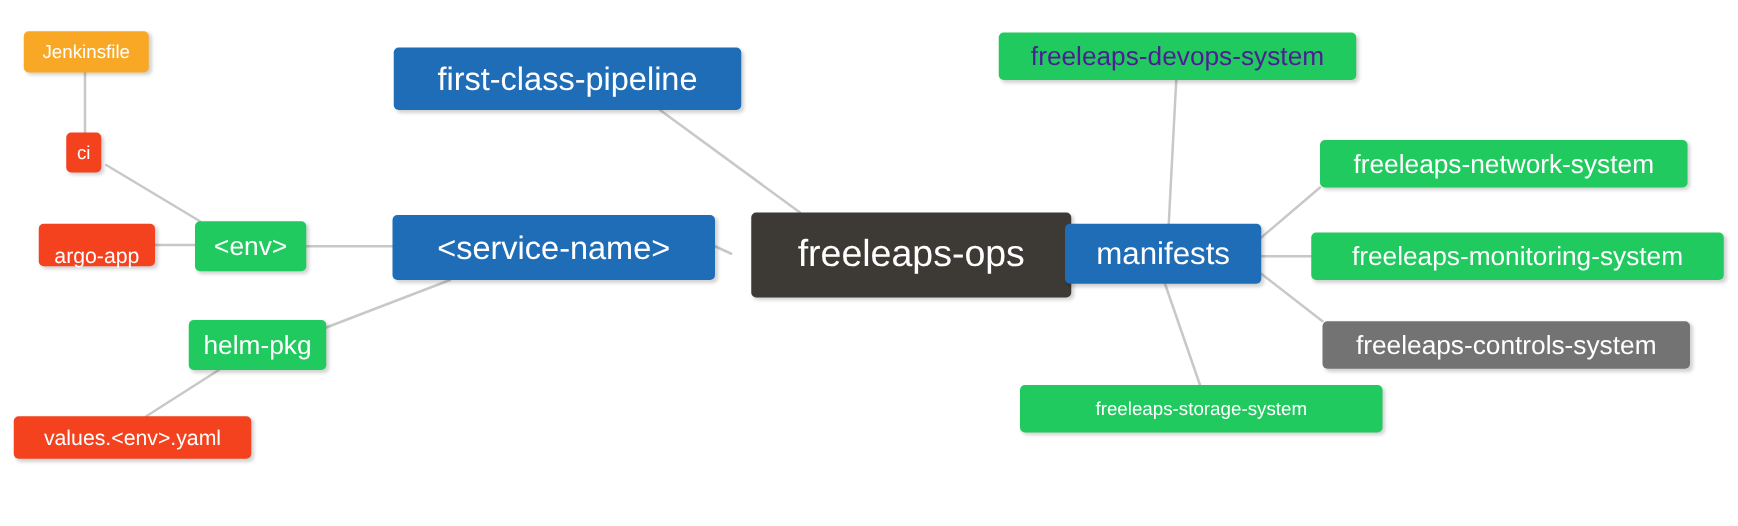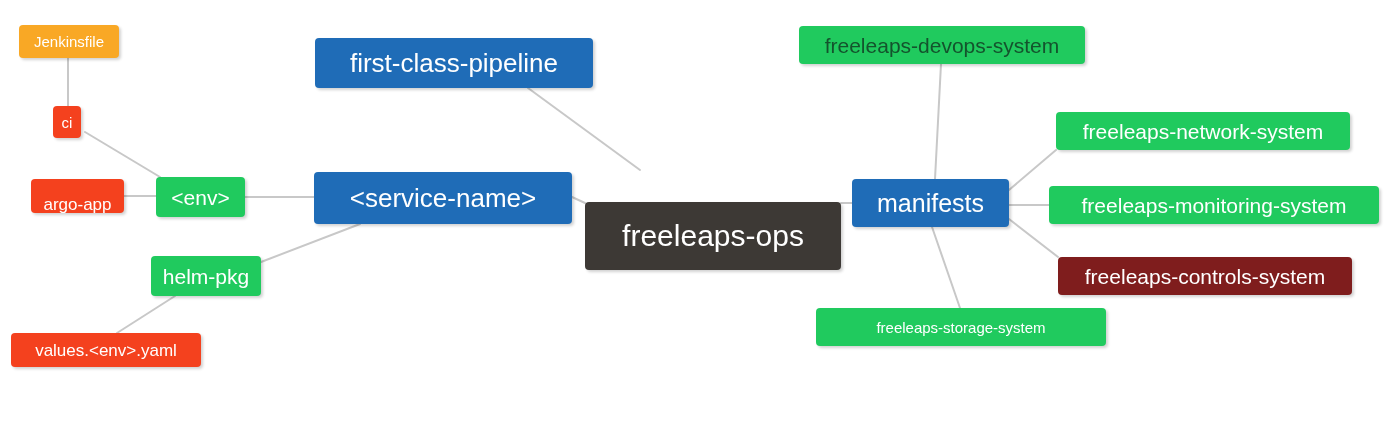--- a/index.html
+++ b/index.html
@@ -59,21 +59,21 @@
       <line x1="160" y1="177" x2="85" y2="132" stroke="#c8c8c8" stroke-width="2" stroke-linecap="round"></line>
       <line x1="68" y1="106" x2="68" y2="58" stroke="#c8c8c8" stroke-width="2" stroke-linecap="round"></line>
       <line x1="175" y1="296" x2="117" y2="333" stroke="#c8c8c8" stroke-width="2" stroke-linecap="round"></line>
       <line x1="935" y1="179" x2="941" y2="64" stroke="#c8c8c8" stroke-width="2" stroke-linecap="round"></line>
       <line x1="1009" y1="190" x2="1056" y2="150" stroke="#c8c8c8" stroke-width="2" stroke-linecap="round"></line>
       <line x1="1009" y1="205" x2="1049" y2="205" stroke="#c8c8c8" stroke-width="2" stroke-linecap="round"></line>
       <line x1="1009" y1="219" x2="1058" y2="257" stroke="#c8c8c8" stroke-width="2" stroke-linecap="round"></line>
       <line x1="932" y1="227" x2="960" y2="308" stroke="#c8c8c8" stroke-width="2" stroke-linecap="round"></line>
     </svg>
   <div id="node-layer">
-      <div class="mm-node" style="left: 585px; top: 170px; width: 256px; height: 68px; background: rgb(61, 57, 53); color: rgb(255, 255, 255); font-size: 30px; margin-top: 32px;">
+      <div class="mm-node" style="left: 601px; top: 170px; width: 256px; height: 68px; background: rgb(61, 57, 53); color: rgb(255, 255, 255); font-size: 30px;">
         <span class="mm-label">freeleaps-ops</span>
       </div>
       <div class="mm-node" style="left: 314px; top: 172px; width: 258px; height: 52px; background: rgb(31, 108, 183); color: rgb(255, 255, 255); font-size: 26px;">
         <span class="mm-label">&lt;service-name&gt;</span>
       </div>
       <div class="mm-node" style="left: 315px; top: 38px; width: 278px; height: 50px; background: rgb(31, 108, 183); color: rgb(255, 255, 255); font-size: 26px;">
         <span class="mm-label">first-class-pipeline</span>
       </div>
       <div class="mm-node" style="left: 852px; top: 179px; width: 157px; height: 48px; background: rgb(31, 108, 183); color: rgb(255, 255, 255); font-size: 25px;">
         <span class="mm-label">manifests</span>
@@ -89,29 +89,29 @@
       </div>
       <div class="mm-node" style="left: 53px; top: 106px; width: 28px; height: 32px; background: rgb(244, 65, 30); color: rgb(255, 255, 255); font-size: 15px;">
         <span class="mm-label">ci</span>
       </div>
       <div class="mm-node" style="left: 19px; top: 25px; width: 100px; height: 33px; background: rgb(249, 168, 37); color: rgb(255, 255, 255); font-size: 15px;">
         <span class="mm-label">Jenkinsfile</span>
       </div>
       <div class="mm-node" style="left: 11px; top: 333px; width: 190px; height: 34px; background: rgb(244, 65, 30); color: rgb(255, 255, 255); font-size: 17px;">
         <span class="mm-label">values.&lt;env&gt;.yaml</span>
       </div>
-      <div class="mm-node" style="left: 799px; top: 26px; width: 286px; height: 38px; background: rgb(32, 202, 94); color: #14532d; font-size: 21px;">
+      <div class="mm-node" style="left: 799px; top: 26px; width: 286px; height: 38px; background: rgb(32, 202, 94); color: #4c1d95; font-size: 21px;">
         <span class="mm-label">freeleaps-devops-system</span>
       </div>
       <div class="mm-node" style="left: 1056px; top: 112px; width: 294px; height: 38px; background: rgb(32, 202, 94); color: rgb(255, 255, 255); font-size: 21px;">
         <span class="mm-label">freeleaps-network-system</span>
       </div>
       <div class="mm-node" style="left: 1049px; top: 186px; width: 330px; height: 38px; background: rgb(32, 202, 94); color: rgb(255, 255, 255); font-size: 21px;">
         <span class="mm-label">freeleaps-monitoring-system</span>
       </div>
-      <div class="mm-node" style="left: 1058px; top: 257px; width: 294px; height: 38px; background: #7f1d1d; color: rgb(255, 255, 255); font-size: 21px;">
+      <div class="mm-node" style="left: 1058px; top: 257px; width: 294px; height: 38px; background: #737373; color: rgb(255, 255, 255); font-size: 21px;">
         <span class="mm-label">freeleaps-controls-system</span>
       </div>
       <div class="mm-node" style="left: 816px; top: 308px; width: 290px; height: 38px; background: rgb(32, 202, 94); color: rgb(255, 255, 255); font-size: 15px;">
         <span class="mm-label">freeleaps-storage-system</span>
       </div>
     </div>
 </div>
 
 </body></html>

